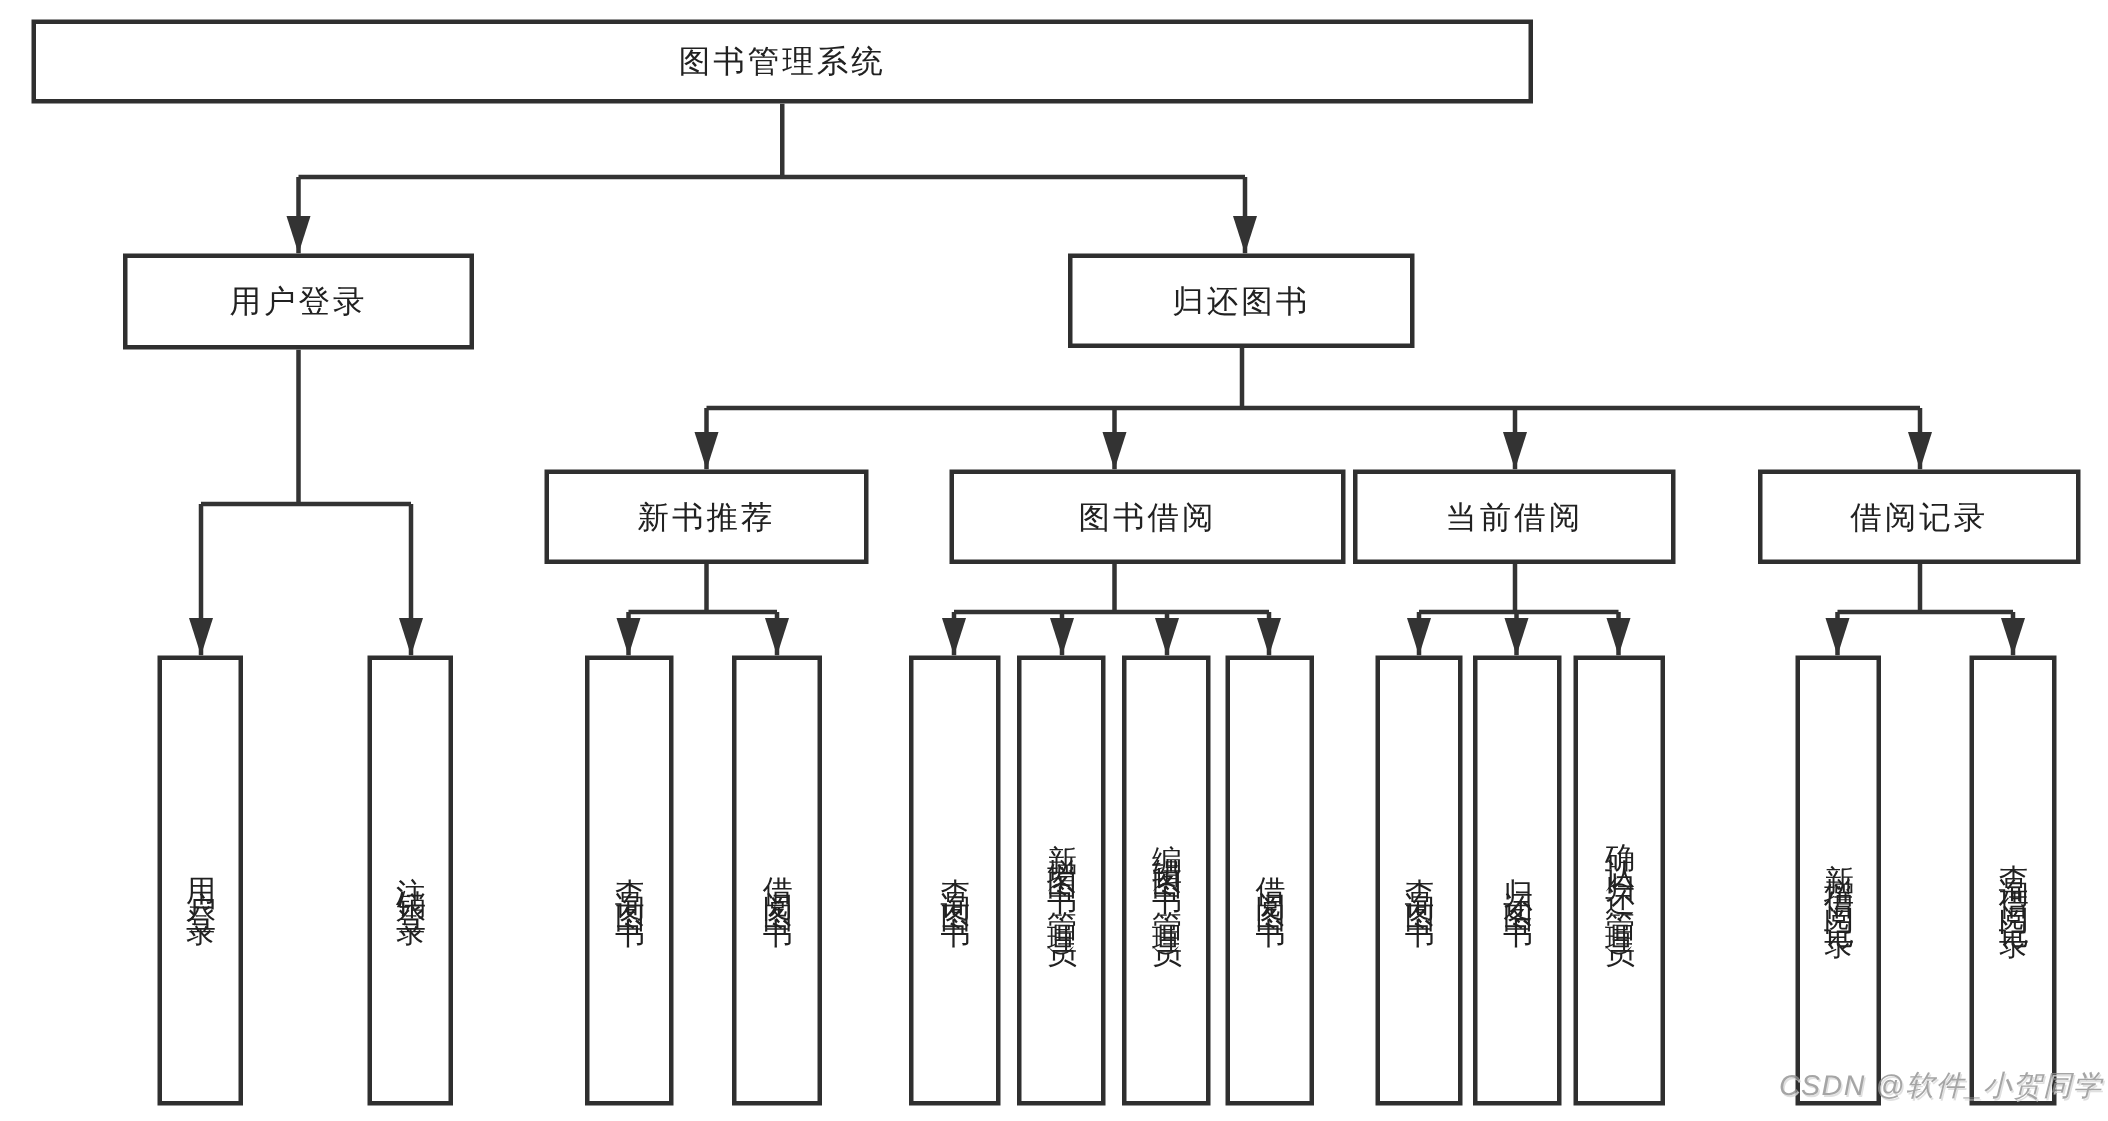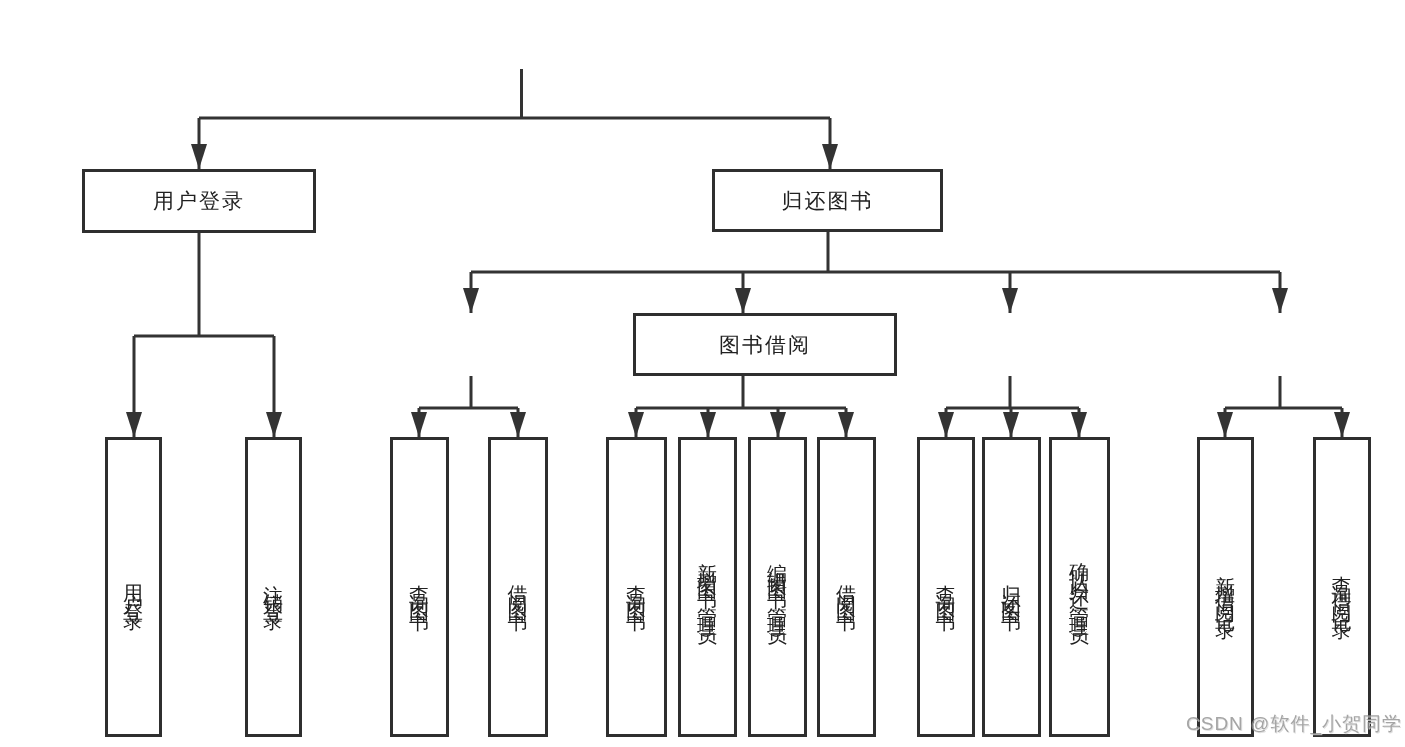--- a/index.html
+++ b/index.html
@@ -15,20 +15,21 @@
   }
   .h-label { font-size:21px; letter-spacing:2px; white-space:nowrap; }
   .v-label {
     writing-mode:vertical-rl; font-size:20px; letter-spacing:9px;
     line-height:1; white-space:nowrap;
   }
   .watermark {
     position:absolute; left:1186px; top:711px; font-size:19px;
     color:#8f8f8f; opacity:0.8; letter-spacing:1px; white-space:nowrap; z-index:6;
     text-shadow:1px 1px 0 #d9d9d9;
+    font-style:italic;
   }
 </style>
 </head>
 <body>
 
 <div class="stage">
 
   <svg class="connectors" viewBox="0 0 1405 747" xmlns="http://www.w3.org/2000/svg">
     <g stroke="#333333" stroke-width="3" fill="none">
       <path d="M521.5 69 V118 M199 118 H830 M199 118 V169 M830 118 V169"></path>
@@ -67,30 +68,42 @@
       <polygon points="770,412 786,412 778,437"></polygon>
       <polygon points="838,412 854,412 846,437"></polygon>
       <polygon points="938,412 954,412 946,437"></polygon>
       <polygon points="1003,412 1019,412 1011,437"></polygon>
       <polygon points="1071,412 1087,412 1079,437"></polygon>
       <polygon points="1217,412 1233,412 1225,437"></polygon>
       <polygon points="1334,412 1350,412 1342,437"></polygon>
     </g>
   </svg>
 
+  <div class="box" style="left:21px;top:13px;width:1001px;height:56px">
+    <span class="h-label">图书管理系统</span>
+  </div>
 
   <div class="box" style="left:82px;top:169px;width:234px;height:64px">
     <span class="h-label">用户登录</span>
   </div>
   <div class="box" style="left:712px;top:169px;width:231px;height:63px">
     <span class="h-label">归还图书</span>
   </div>
 
+  <div class="box" style="left:363px;top:313px;width:216px;height:63px">
+    <span class="h-label">新书推荐</span>
+  </div>
   <div class="box" style="left:633px;top:313px;width:264px;height:63px">
     <span class="h-label">图书借阅</span>
+  </div>
+  <div class="box" style="left:902px;top:313px;width:215px;height:63px">
+    <span class="h-label">当前借阅</span>
+  </div>
+  <div class="box" style="left:1172px;top:313px;width:215px;height:63px">
+    <span class="h-label">借阅记录</span>
   </div>
 
   <div class="box" style="left:105px;top:437px;width:57px;height:300px">
     <span class="v-label">用户登录</span>
   </div>
   <div class="box" style="left:245px;top:437px;width:57px;height:300px">
     <span class="v-label">注销登录</span>
   </div>
 
   <div class="box" style="left:390px;top:437px;width:59px;height:300px">

